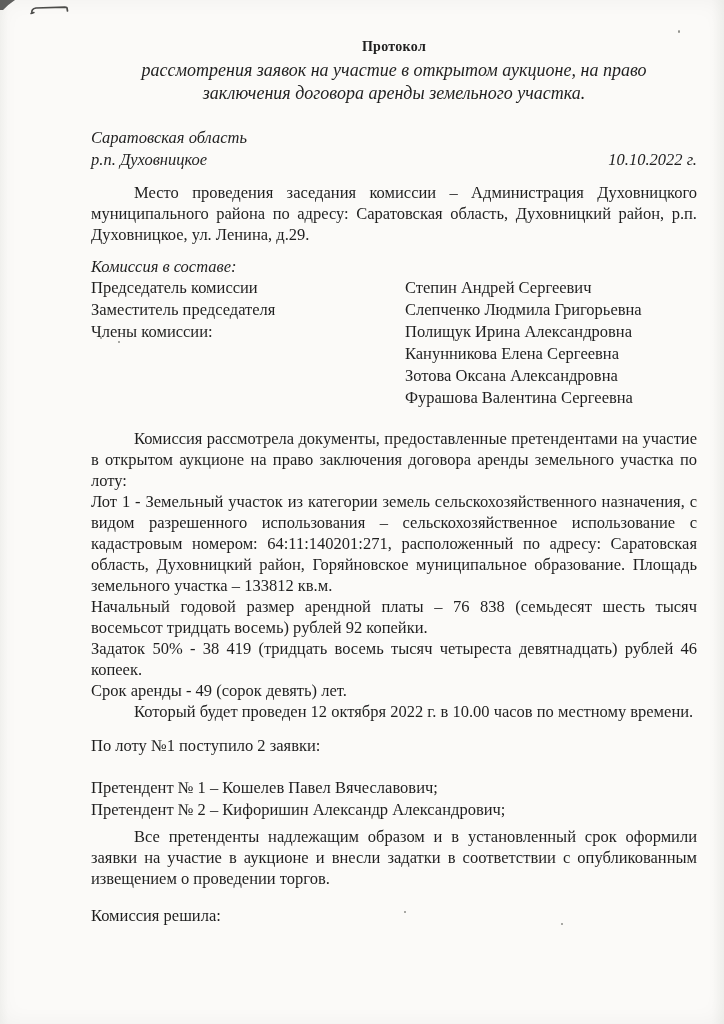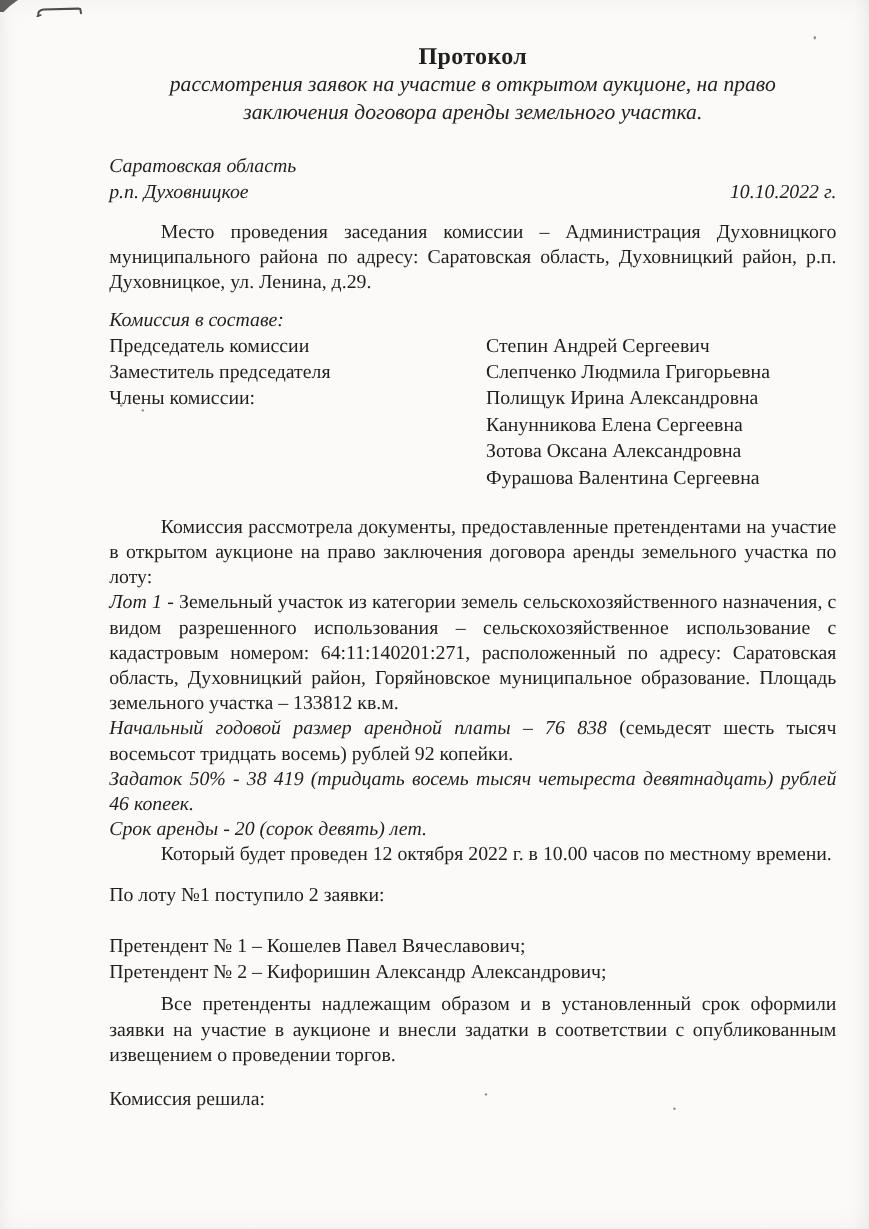--- a/index.html
+++ b/index.html
@@ -20,21 +20,21 @@
     position:absolute;
     left:91px;top:0;
     width:606px;
     font-size:16.5px;
     line-height:21px;
   }
   .title{
     margin-top:36px;
     text-align:center;
     font-weight:bold;
-    font-size:20px;
+    font-size:14px;
     line-height:22px;
     letter-spacing:0.3px;
   }
   .subtitle{
     font-style:italic;
     font-size:18px;
     line-height:23px;
     text-align:center;
     width:572px;
     margin:1px auto 0 auto;
@@ -68,21 +68,21 @@
     text-indent:43px;
   }
   .review{margin-top:19px;}
   .p-indent{
     text-align:justify;
     text-indent:43px;
   }
   .p-flush{
     text-align:justify;
   }
-  .italic{font-style:italic;}
+  .italic{}
   .applications{margin-top:13px;}
   .applicants{margin-top:21px;}
   .applicants div{line-height:21.5px;}
   .compliance{
     margin-top:6px;
     text-align:justify;
     text-indent:43px;
   }
   .decision{margin-top:16px;}
   .pen-mark{
@@ -164,21 +164,21 @@
         <span>Фурашова Валентина Сергеевна</span>
       </div>
     </div>
 
 
     <div class="review">
       <div class="p-indent">Комиссия рассмотрела документы, предоставленные претендентами на участие в открытом аукционе  на право заключения договора аренды земельного участка  по лоту:</div>
       <div class="p-flush"><span class="italic">Лот 1</span><span> - Земельный участок из категории земель сельскохозяйственного назначения, с видом разрешенного использования – сельскохозяйственное использование  с кадастровым номером: 64:11:140201:271, расположенный по адресу: Саратовская область, Духовницкий район, Горяйновское  муниципальное образование. Площадь земельного участка – 133812 кв.м.</span></div>
       <div class="p-flush"><span class="italic">Начальный годовой размер арендной платы – 76 838</span><span> (семьдесят шесть тысяч восемьсот тридцать восемь) рублей 92 копейки.</span></div>
       <div class="p-flush italic">Задаток 50%  - 38 419 (тридцать восемь тысяч четыреста девятнадцать) рублей 46 копеек.</div>
-      <div class="p-flush italic">Срок аренды  - 20 (сорок девять) лет.</div>
+      <div class="p-flush italic">Срок аренды  - 49 (сорок девять) лет.</div>
       <div class="p-indent">Который будет  проведен  12 октября 2022 г. в 10.00 часов по местному времени.</div>
     </div>
 
     <div class="applications">По лоту №1 поступило 2 заявки:</div>
 
     <div class="applicants">
       <div>Претендент № 1 – Кошелев Павел Вячеславович;</div>
       <div>Претендент № 2 – Кифоришин Александр Александрович;</div>
     </div>
 

